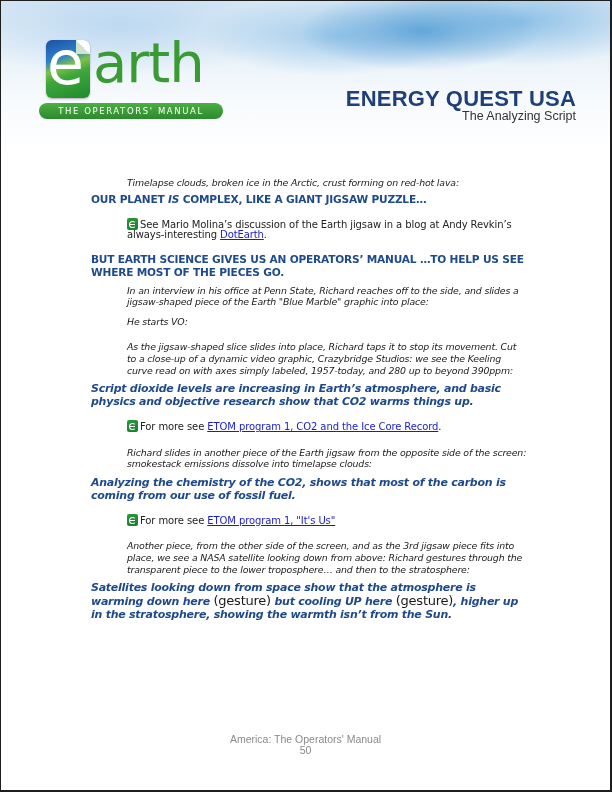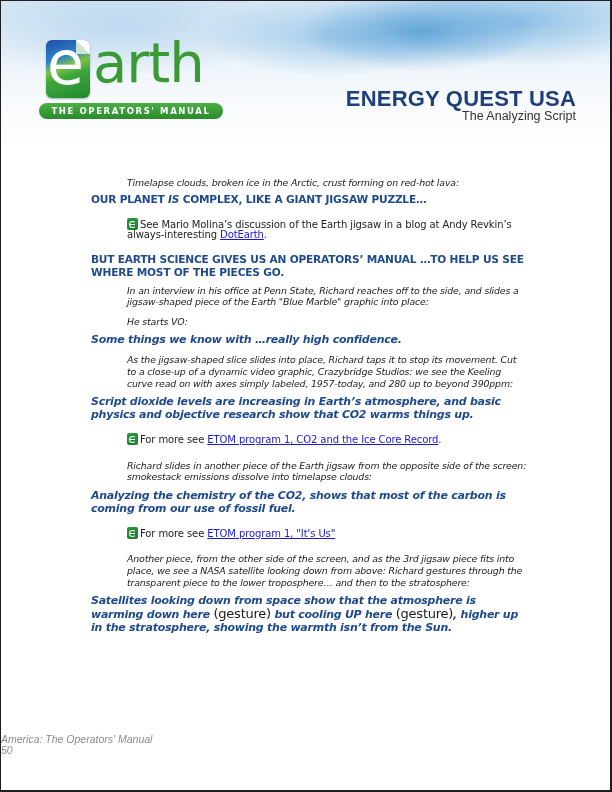--- a/index.html
+++ b/index.html
@@ -41,21 +41,21 @@
   }
   .logo-arth {
     position: absolute; left: 54px; top: -6px; font-size: 56px; line-height: 60px;
     color: #3a9a34; font-family: "DejaVu Sans", sans-serif; letter-spacing: -1px;
   }
   .logo-band {
     position: absolute; left: 0; top: 64px; width: 184px; height: 16px;
     border-radius: 8px;
     background: linear-gradient(to bottom, #4cae45, #2b8a2c);
     color: #ffffff; font-size: 8.5px; letter-spacing: 1.6px;
-    text-align: center; line-height: 16px; font-family: "DejaVu Sans", sans-serif; font-weight: bold;
+    text-align: center; line-height: 16px; font-family: "DejaVu Sans", sans-serif;
   }
   .header-right { position: absolute; right: 34px; top: 88px; text-align: right; }
   .header-title {
     font-family: "Liberation Sans", sans-serif; font-weight: bold;
     font-size: 22px; color: #1f3f7a; letter-spacing: 0.2px; line-height: 20px;
   }
   .header-sub {
     font-family: "Liberation Sans", sans-serif; font-size: 12.5px;
     color: #333333; line-height: 14px;
   }
@@ -89,22 +89,22 @@
   }
   .e-icon::after {
     content: ""; position: absolute; left: 2px; top: 3px; width: 5px; height: 5px;
     border: 1.3px solid #ffffff; border-radius: 50%; border-right-color: transparent;
   }
   .e-icon::before {
     content: ""; position: absolute; left: 3px; top: 6px; width: 5px; height: 1.2px; background: #fff;
   }
   .gap4 { height: 4px; } .gap6 { height: 6px; } .gap8 { height: 8px; } .gap12 { height: 12px; } .gap14 { height: 14px; }
   .footer {
-    position: absolute; left: 0; top: 733px; width: 609px; text-align: left;
-    font-family: "Liberation Sans", sans-serif; font-size: 10.5px; line-height: 11px; color: #8a8a8a; font-style: italic;
+    position: absolute; left: 0; top: 733px; width: 609px; text-align: center;
+    font-family: "Liberation Sans", sans-serif; font-size: 10.5px; line-height: 11px; color: #8a8a8a;
   }
 </style>
 </head>
 <body>
 
 <div class="page">
   <div class="sky"></div>
 
   <div class="logo">
     <div class="logo-box"></div>
@@ -125,21 +125,20 @@
     <div class="vo-caps"><span>OUR PLANET </span><em>IS</em><span> COMPLEX, LIKE A GIANT JIGSAW PUZZLE…</span></div>
     <div class="gap12"></div>
     <div class="note"><span class="e-icon"></span><span>See Mario Molina’s discussion of the Earth jigsaw in a blog at Andy Revkin’s always-interesting </span><a href="#">DotEarth</a><span>.</span></div>
     <div class="gap12"></div>
     <div class="vo-caps">BUT EARTH SCIENCE GIVES US AN OPERATORS’ MANUAL …TO HELP US SEE WHERE MOST OF THE PIECES GO.</div>
     <div class="gap6"></div>
     <div class="stage">In an interview in his office at Penn State, Richard reaches off to the side, and slides a jigsaw-shaped piece of the Earth "Blue Marble" graphic into place:</div>
     <div class="gap8"></div>
     <div class="stage">He starts VO:</div>
     <div class="gap6"></div>
-    <div class="vo-it">Some things we know with …really high confidence.</div>
     <div class="gap8"></div>
     <div class="stage">As the jigsaw-shaped slice slides into place, Richard taps it to stop its movement. Cut to a close-up of a dynamic video graphic, Crazybridge Studios: we see the Keeling curve read on with axes simply labeled, 1957-today, and 280 up to beyond 390ppm:</div>
     <div class="gap6"></div>
     <div class="vo-it">Script dioxide levels are increasing in Earth’s atmosphere, and basic physics and objective research show that CO2 warms things up.</div>
     <div class="gap12"></div>
     <div class="note"><span class="e-icon"></span><span>For more see </span><a href="#">ETOM program 1, CO2 and the Ice Core Record</a><span>.</span></div>
     <div class="gap14"></div>
     <div class="stage">Richard slides in another piece of the Earth jigsaw from the opposite side of the screen: smokestack emissions dissolve into timelapse clouds:</div>
     <div class="gap6"></div>
     <div class="vo-it">Analyzing the chemistry of the CO2, shows that most of the carbon is coming from our use of fossil fuel.</div>

